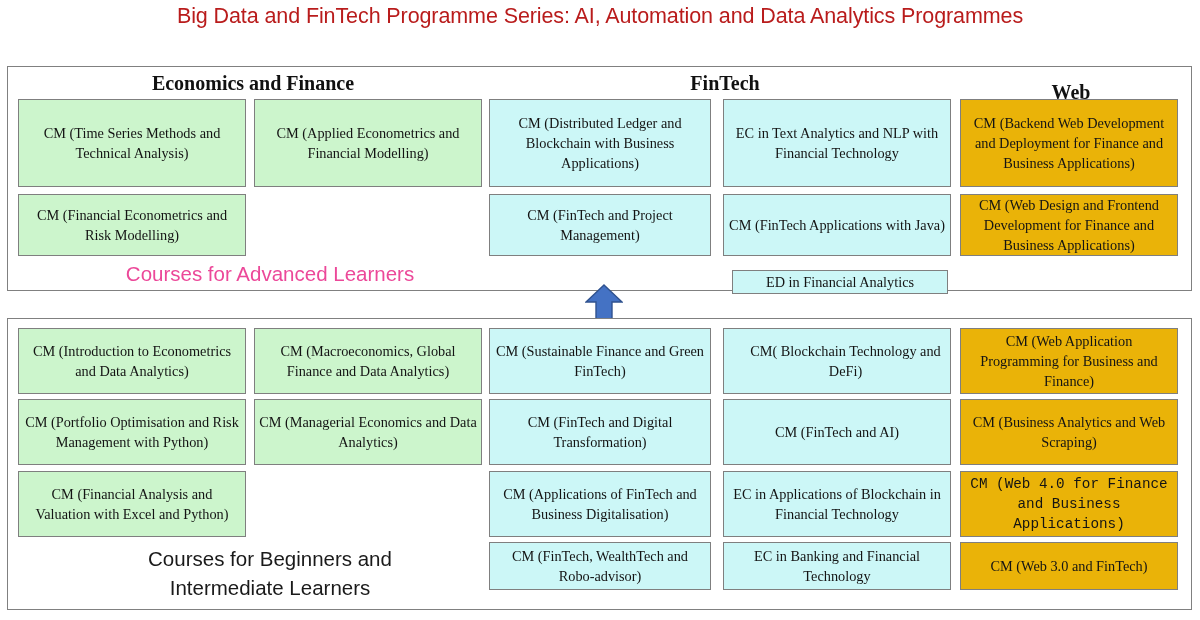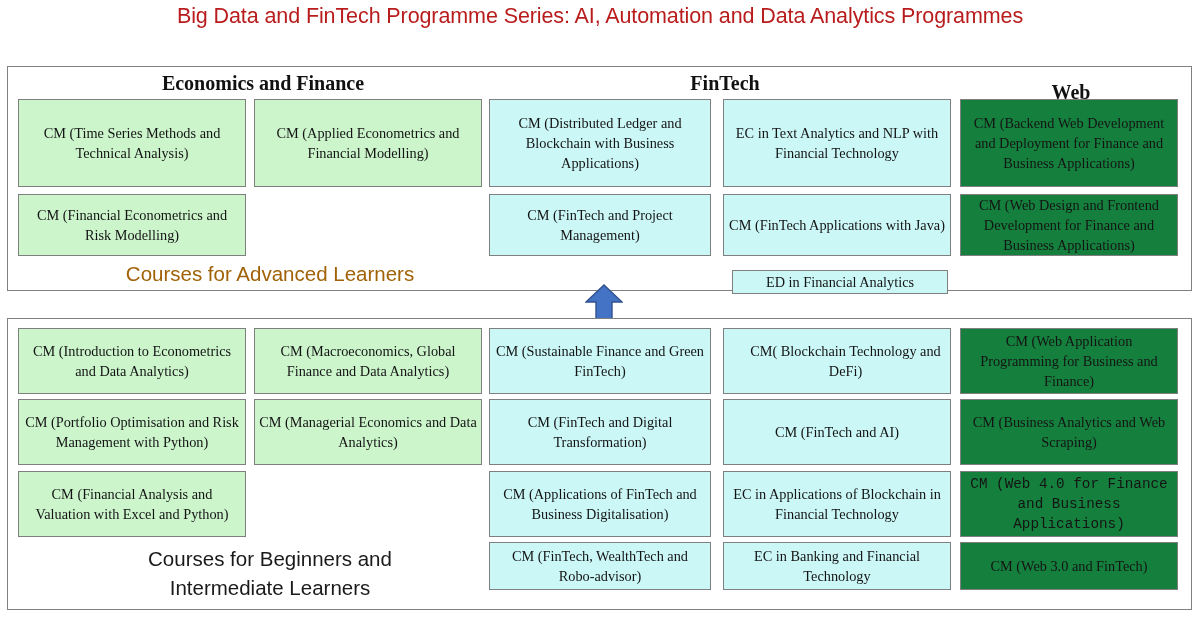--- a/index.html
+++ b/index.html
@@ -41,52 +41,52 @@
 
   .col-header {
     position: absolute;
     top: 5px;
     font-family: "Liberation Serif", serif;
     font-weight: bold;
     font-size: 20px;
     color: #111111;
     text-align: center;
   }
-  #hdr-econ   { left: 20px;  width: 470px; }
+  #hdr-econ   { left: 10px;  width: 470px; }
   #hdr-fintech{ left: 482px; width: 470px; }
   #hdr-web    { left: 952px; width: 222px; margin-top: 9px; }
 
   .course-box {
     position: absolute;
     border: 1.2px solid #7f7f7f;
     box-sizing: border-box;
     display: flex;
     align-items: center;
     justify-content: center;
     text-align: center;
     font-family: "Liberation Serif", serif;
     font-size: 14.3px;
     line-height: 1.42;
     color: #141414;
     padding: 1px 4px;
   }
   .green  { background: #CCF5CC; }
   .cyan   { background: #CCF7F7; }
-  .purple { background: #15803d; }
+  .purple { background: #eab308; }
 
   .section-label {
     position: absolute;
     font-family: "Liberation Sans", sans-serif;
     text-align: center;
     white-space: pre-line;
   }
   #label-advanced {
     left: 55px; top: 262px; width: 430px;
     font-size: 20.5px;
-    color: #a16207;
+    color: #ec4899;
   }
   #label-beginner {
     left: 60px; top: 544px; width: 420px;
     font-size: 20.5px;
     line-height: 1.42;
     color: #1a1a1a;
   }
 
   #up-arrow {
     position: absolute;

